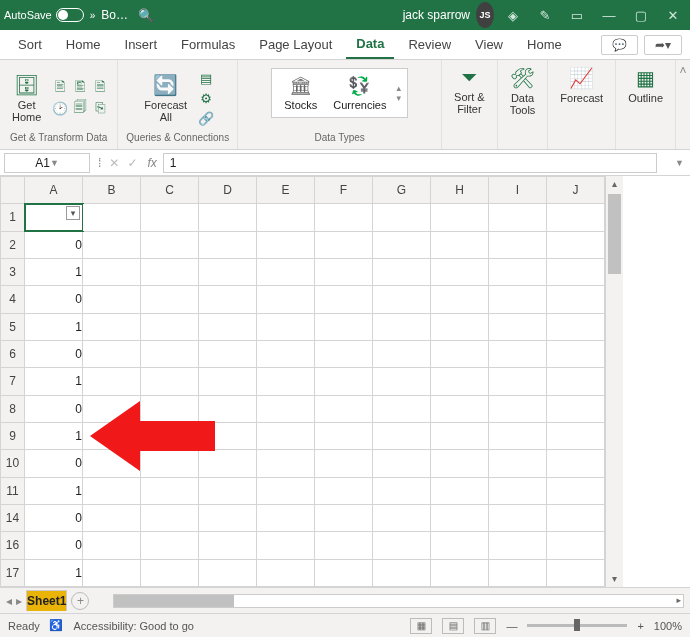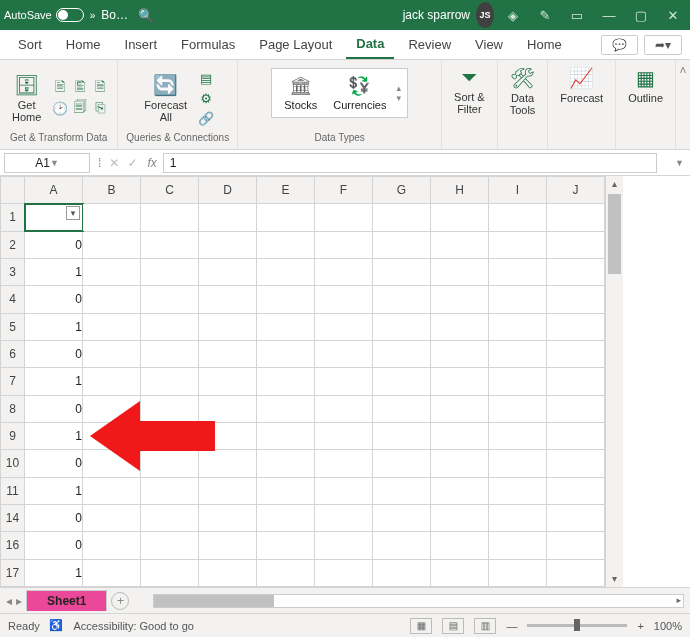--- a/index.html
+++ b/index.html
@@ -41,21 +41,21 @@
 .colh{width:58px;background:#f3f2f1;color:#444;text-align:center}
 .rowh{width:24px;background:#f3f2f1;color:#444;text-align:center;font-size:11px}
 .corner{width:24px;background:#f3f2f1}
 .cell{text-align:right;padding-right:6px;background:#fff;width:58px}
 .cellsel{outline:2px solid #217346;outline-offset:-1px}
 .filterbtn{position:absolute;width:14px;height:14px;border:1px solid #999;background:#fff;font-size:9px;line-height:12px;text-align:center;color:#555}
 .vscroll{width:18px;background:#f3f2f1;border-left:1px solid #d4d4d4;display:flex;flex-direction:column}
 .vscroll .arr{height:16px;text-align:center;color:#666;font-size:10px;line-height:16px}
 .vscroll .thumb{height:80px;background:#c1c1c1;margin:2px}
 .tabstrip{height:26px;background:#f3f2f1;border-top:1px solid #d4d4d4;display:flex;align-items:center;padding:0 6px;gap:4px}
-.sheettab{background:#ec4899;border:1px solid #ccc;border-bottom:none;padding:3px 20px;font-size:12px;font-weight:bold}
+.sheettab{background:#eab308;border:1px solid #ccc;border-bottom:none;padding:3px 0;font-size:12px;font-weight:bold}
 .plus{width:18px;height:18px;border:1px solid #bbb;border-radius:50%;text-align:center;line-height:16px;color:#888;font-size:12px}
 .hscroll{flex:1;height:14px;border:1px solid #ccc;background:#fff;margin-left:20px;position:relative}
 .hscroll .hthumb{position:absolute;left:0;width:120px;top:0;bottom:0;background:#c1c1c1}
 .status{height:24px;background:#f3f2f1;border-top:1px solid #d4d4d4;display:flex;align-items:center;padding:0 8px;gap:10px;font-size:11px;color:#555}
 .status .spacer{flex:1}
 .viewbtn{width:22px;height:16px;border:1px solid #bbb;text-align:center;line-height:14px;font-size:10px;color:#666}
 .zoomslider{width:100px;height:3px;background:#bbb;position:relative}
 .zoomslider::after{content:"";position:absolute;width:6px;height:12px;background:#666;top:-5px;left:47px}
 .arrow-annot{position:absolute;left:90px;top:220px;pointer-events:none}
 </style>

